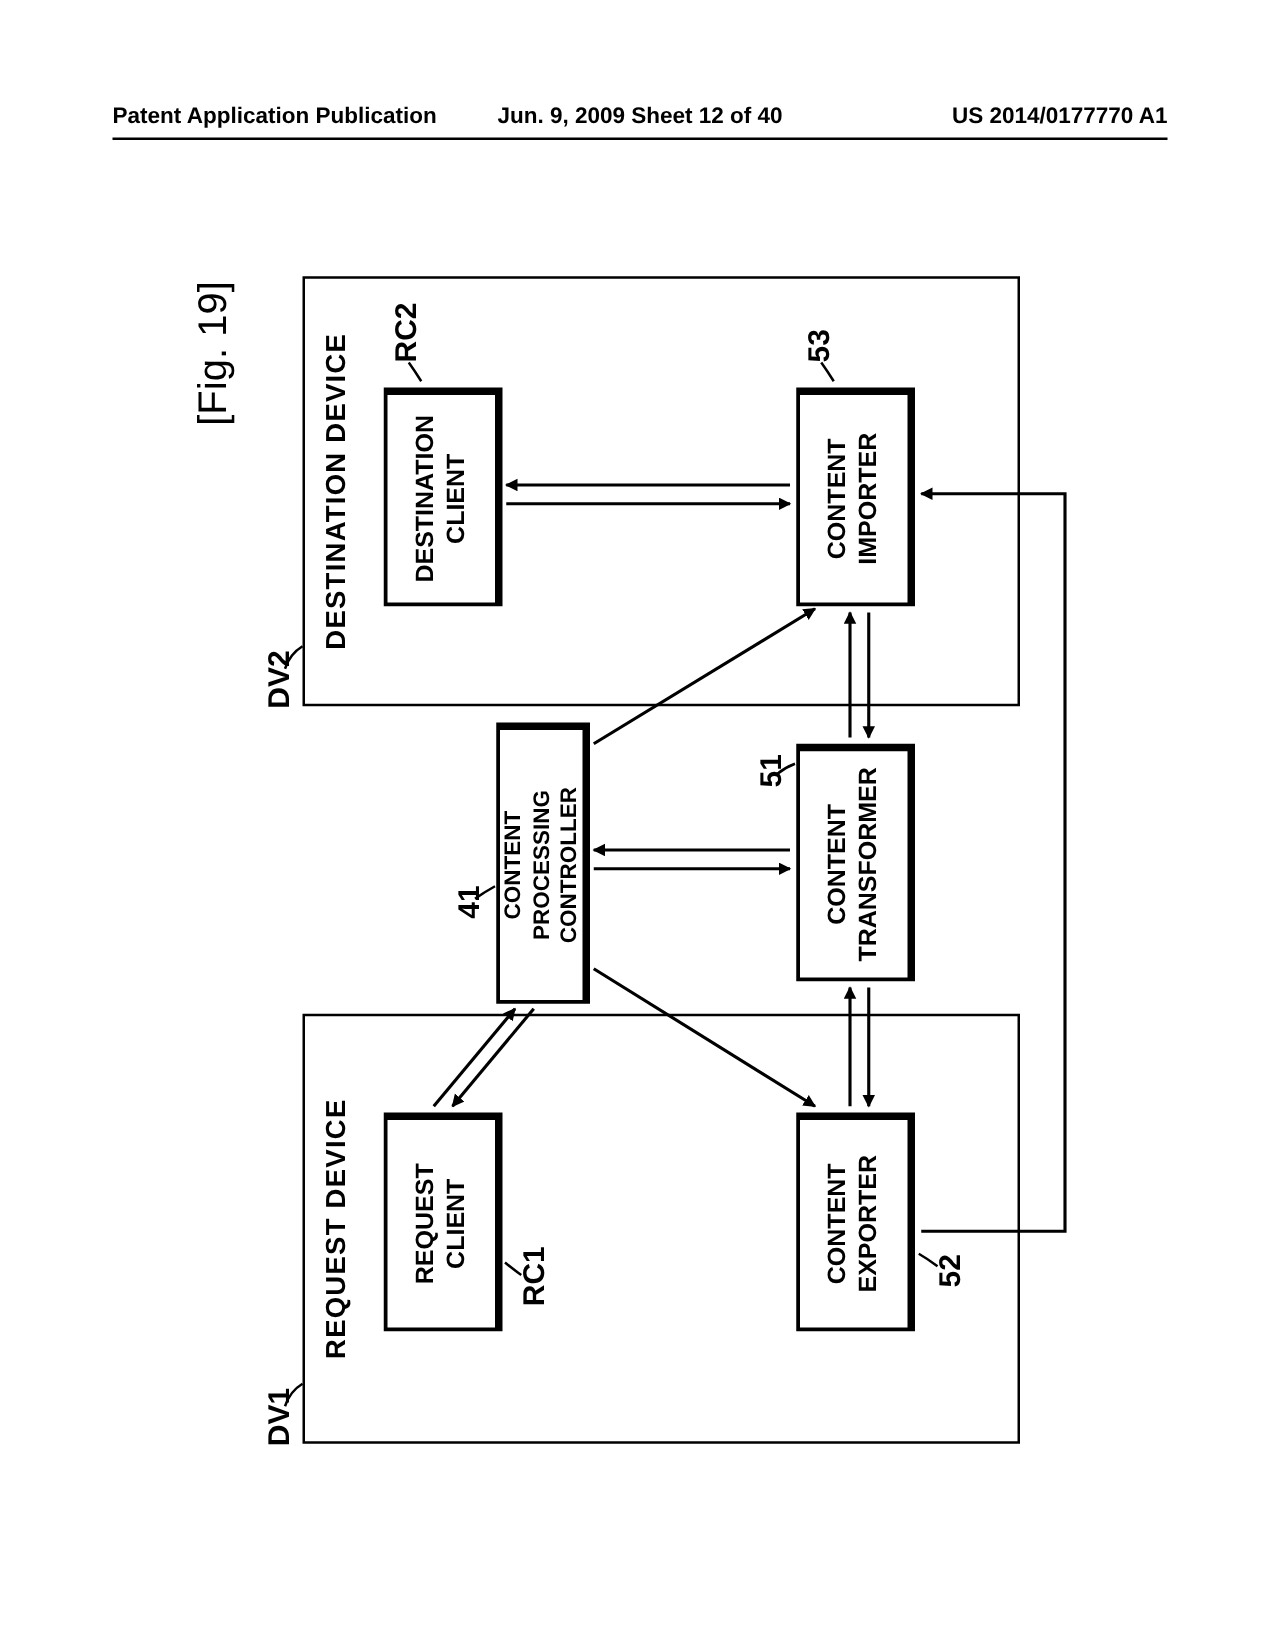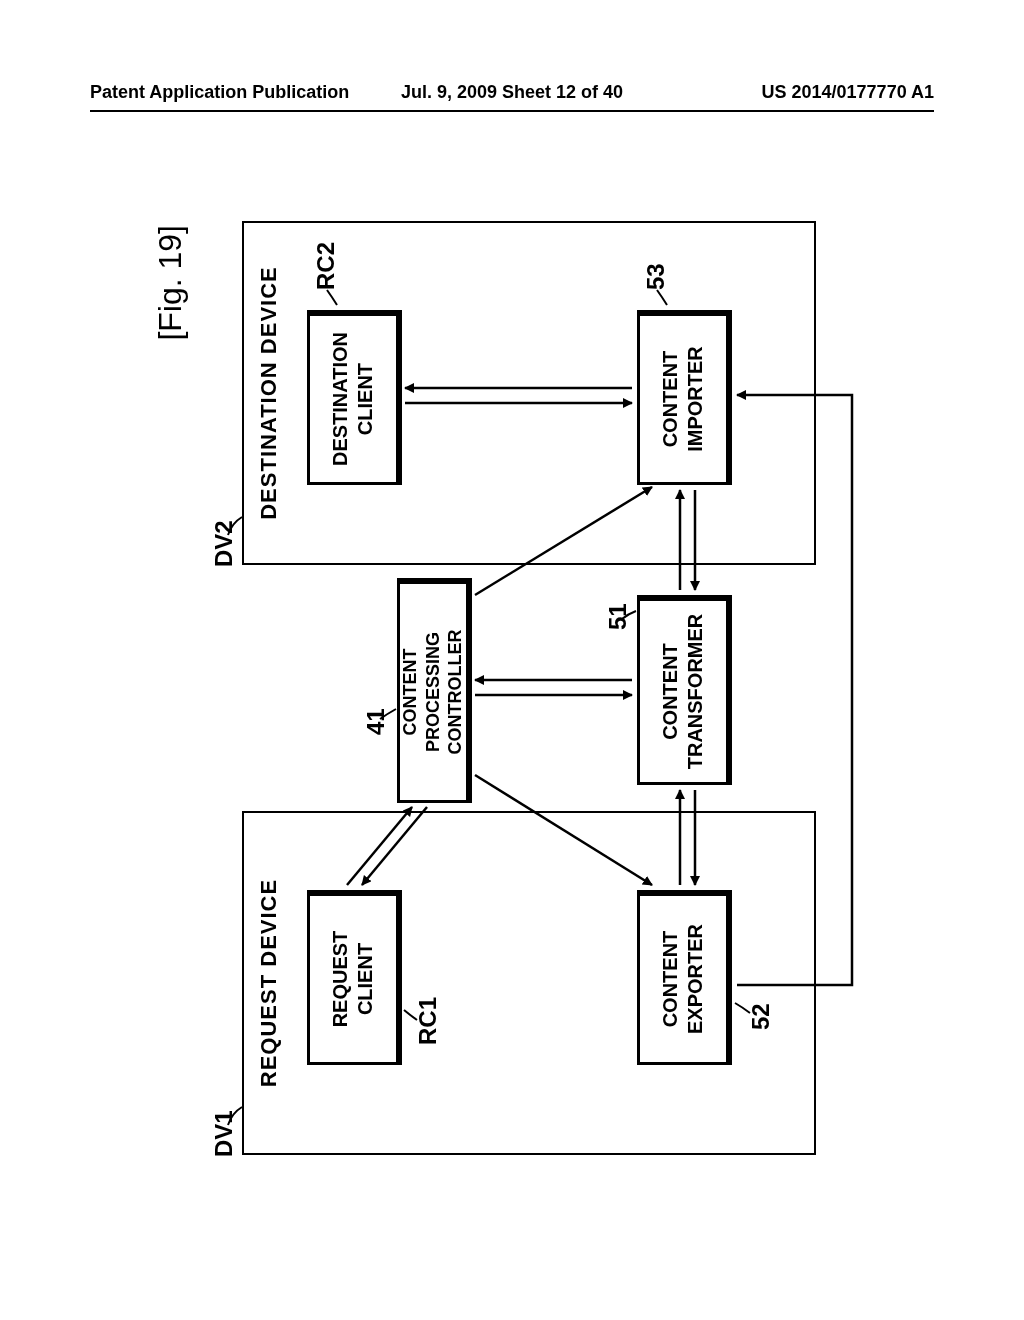--- a/index.html
+++ b/index.html
@@ -115,21 +115,21 @@
     width: 1000px;
     height: 720px;
     pointer-events: none;
   }
 </style>
 </head>
 <body>
 
 <div class="header">
   <span class="left">Patent Application Publication</span>
-  <span class="center">Jul. 9, 2009  Sheet 12 of 40</span>
+  <span class="center">Jun. 9, 2009  Sheet 12 of 40</span>
   <span class="right">US 2014/0177770 A1</span>
 </div>
 <div class="hr"></div>
 
 <div class="page">
   <div class="diagram">
     <div class="canvas">
 
       <div class="fig-label">[Fig. 19]</div>
 

